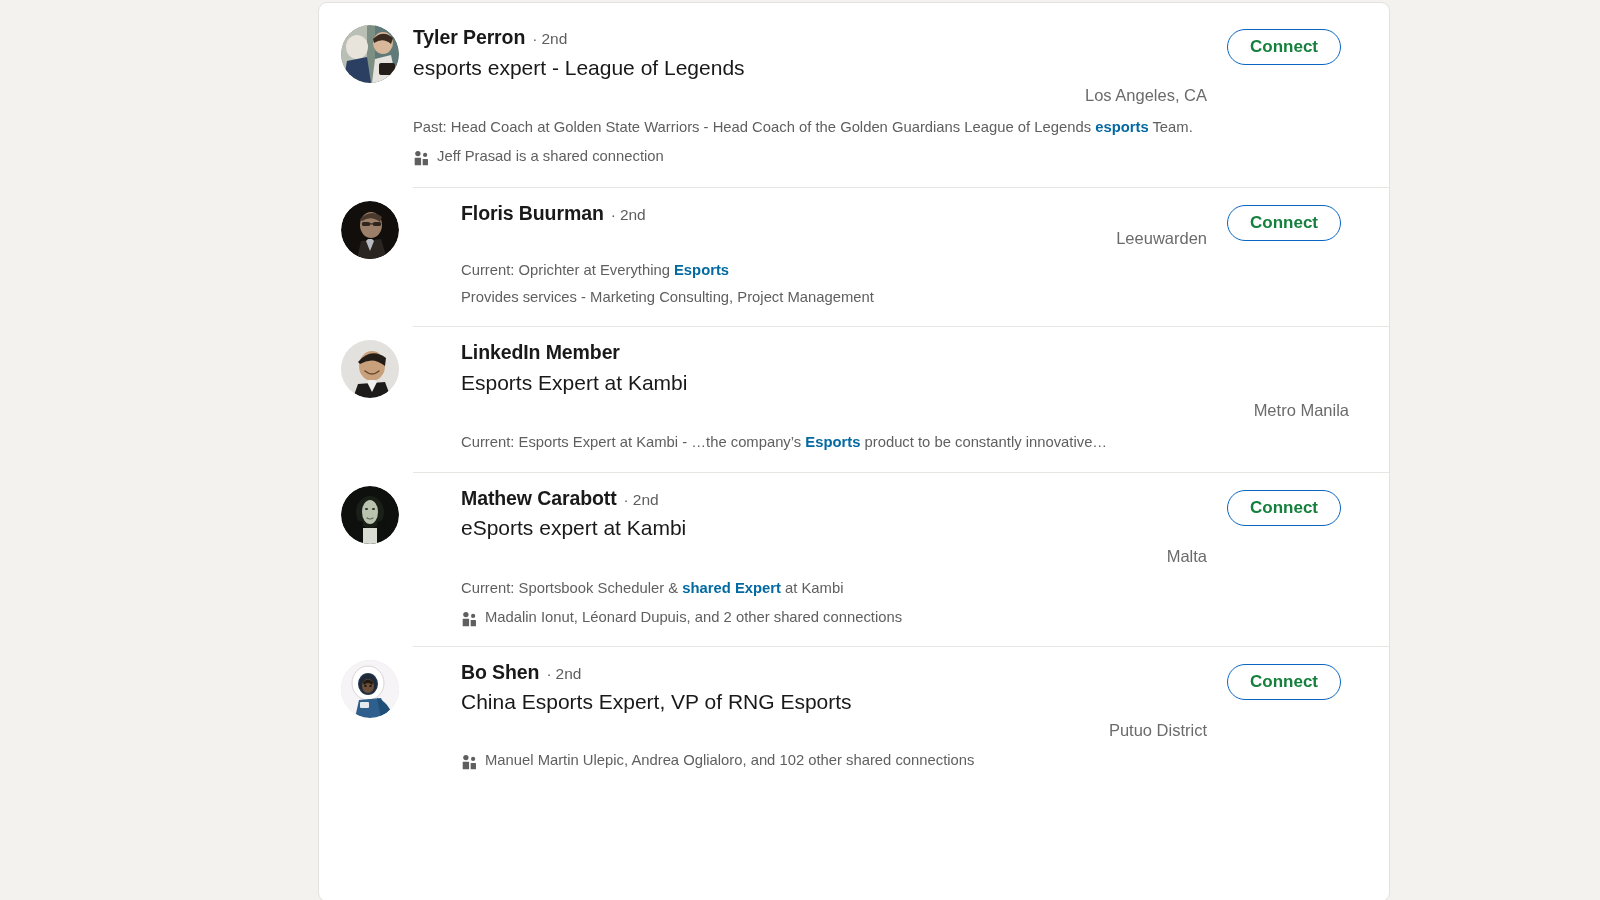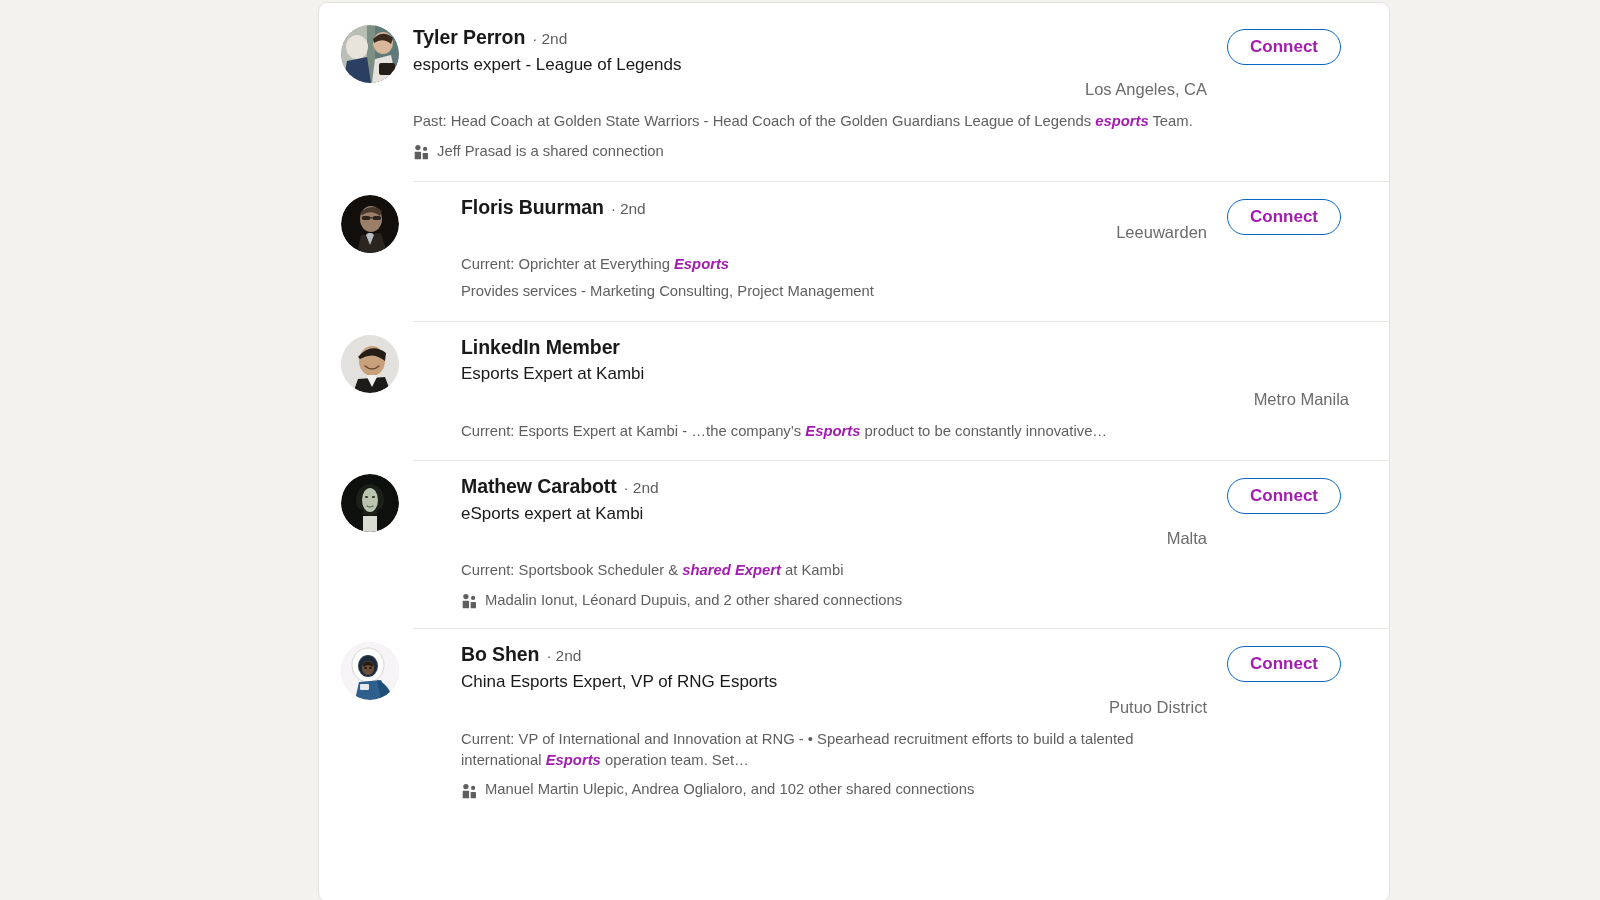--- a/index.html
+++ b/index.html
@@ -112,42 +112,42 @@
   .degree-badge {
     font-size: 15.5px;
     color: #5e5e5e;
     margin-left: 7px;
     font-weight: 400;
     white-space: nowrap;
   }
   .degree-badge .dot { margin-right: 4px; }
 
   .headline {
-    font-size: 17px;
+    font-size: 21px;
     color: #191919;
     line-height: 1.45;
     margin-top: 3px;
   }
 
   .location {
     font-size: 16.5px;
     color: #6b6b6b;
     line-height: 1.4;
     margin-top: 1px;
     text-align: right;
   }
 
   .snippet {
     font-size: 14.8px;
     color: #5f5f5f;
     line-height: 1.44;
     margin-top: 10px;
     padding-right: 170px;
   }
-  .snippet b { color: #a21caf; font-weight: 700; font-style: italic; }
+  .snippet b { color: #0369a1; font-weight: 700; }
 
   .services {
     font-size: 14.8px;
     color: #5f5f5f;
     line-height: 1.44;
     margin-top: 6px;
   }
 
   .shared-line {
     display: flex;
@@ -169,21 +169,21 @@
 
   .connect-btn {
     flex: 0 0 auto;
     margin-top: 4px;
     margin-right: 28px;
     padding: 0 22px;
     height: 36px;
     line-height: 34px;
     border: 1.6px solid #0a66c2;
     border-radius: 18px;
-    color: #a21caf;
+    color: #15803d;
     background: #ffffff;
     font-size: 17px;
     font-weight: 600;
     font-family: "Liberation Sans", sans-serif;
     cursor: pointer;
     white-space: nowrap;
     box-sizing: border-box;
   }
   .connect-slot-empty { flex: 0 0 auto; width: 0; }
 
@@ -405,21 +405,20 @@
           <div class="text-block">
             <div class="name-line">
               <span class="person-name">Bo Shen</span>
               <span class="degree-badge"><span class="dot">·</span><span>2nd</span></span>
             </div>
             <div class="headline">China Esports Expert, VP of RNG Esports</div>
             <div class="location">Putuo District</div>
           </div>
           <button class="connect-btn">Connect</button>
         </div>
-        <div class="snippet"><span>Current: VP of International and Innovation at RNG - • Spearhead recruitment efforts to build a talented international </span><b>Esports</b><span> operation team. Set…</span></div>
         <div class="shared-line">
           <svg class="people-icon" viewBox="0 0 16 16" xmlns="http://www.w3.org/2000/svg" fill="#5f5f5f">
             <circle cx="4.6" cy="3.4" r="2.5"></circle>
               <rect x="1.6" y="7.4" width="6" height="7" rx="0.6"></rect>
             <circle cx="11.4" cy="4.6" r="2"></circle>
               <rect x="9.1" y="8.4" width="5" height="6" rx="0.6"></rect>
           </svg>
           <span>Manuel Martin Ulepic, Andrea Oglialoro, and 102 other shared connections</span>
         </div>
       </div>

